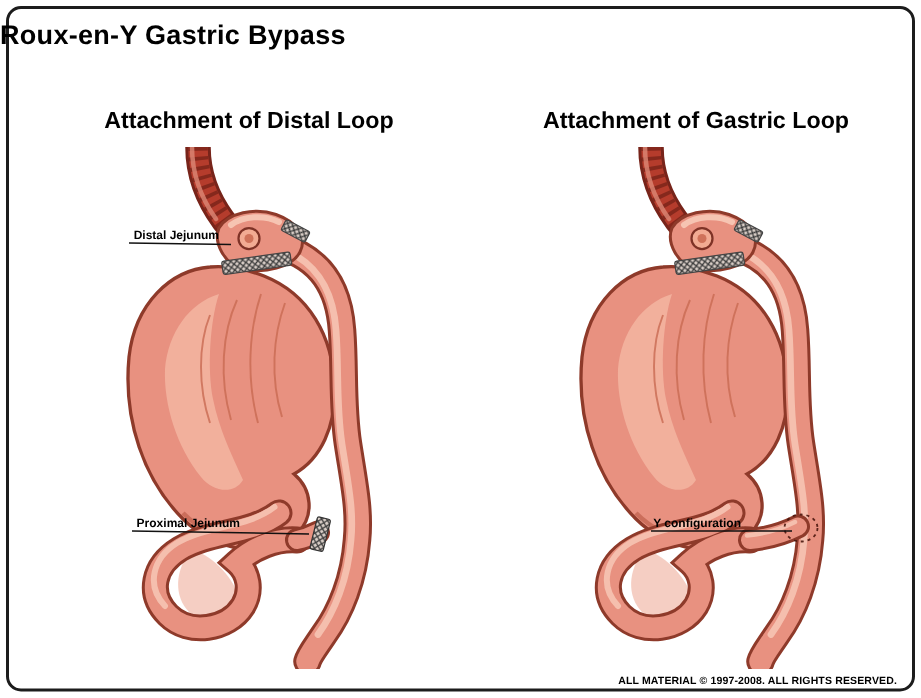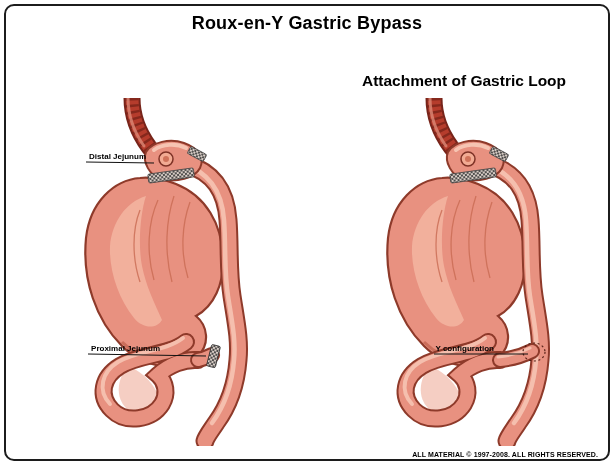--- a/index.html
+++ b/index.html
@@ -5,21 +5,21 @@
   html,body{margin:0;padding:0;background:#fff;}
   .canvas{
     position:relative;width:614px;height:465px;background:#fff;
     font-family:"Liberation Sans",sans-serif;overflow:hidden;
   }
   .frame{
     position:absolute;inset:4px;border:2.5px solid #1c1c1c;border-radius:10px;
     pointer-events:none;
   }
   .title{
-    position:absolute;top:13px;left:0;width:100%;text-align:center;
+    position:absolute;top:13px;left:0;width:100%;text-align:left;
     font-size:18px;font-weight:700;color:#000;letter-spacing:.2px;
   }
   .heading{
     position:absolute;top:72px;width:300px;text-align:center;
     font-size:15.5px;font-weight:700;color:#000;
   }
   .heading.left{left:16px}
   .heading.right{left:314px}
   svg.panel{position:absolute;top:98px;width:280px;height:348px;}
   svg.panel.left{left:28px}
@@ -31,20 +31,21 @@
   .lbl{font:700 8px "Liberation Sans",sans-serif;fill:#000;}
 </style>
 </head>
 <body>
 
 <div class="canvas">
   <div class="frame"></div>
 
   <div class="title">Roux-en-Y Gastric Bypass</div>
 
+  <div class="heading left">Attachment of Distal Loop</div>
   <div class="heading right">Attachment of Gastric Loop</div>
 
   <svg style="position:absolute;width:0;height:0" aria-hidden="true">
     <defs>
       <pattern id="hatch" width="4" height="4" patternUnits="userSpaceOnUse">
         <rect width="4" height="4" fill="#d8cdc6"></rect>
         <path d="M0,0 l4,4 M4,0 l-4,4" stroke="#3f3f3f" stroke-width="0.9"></path>
       </pattern>
 
       <g id="anat">

